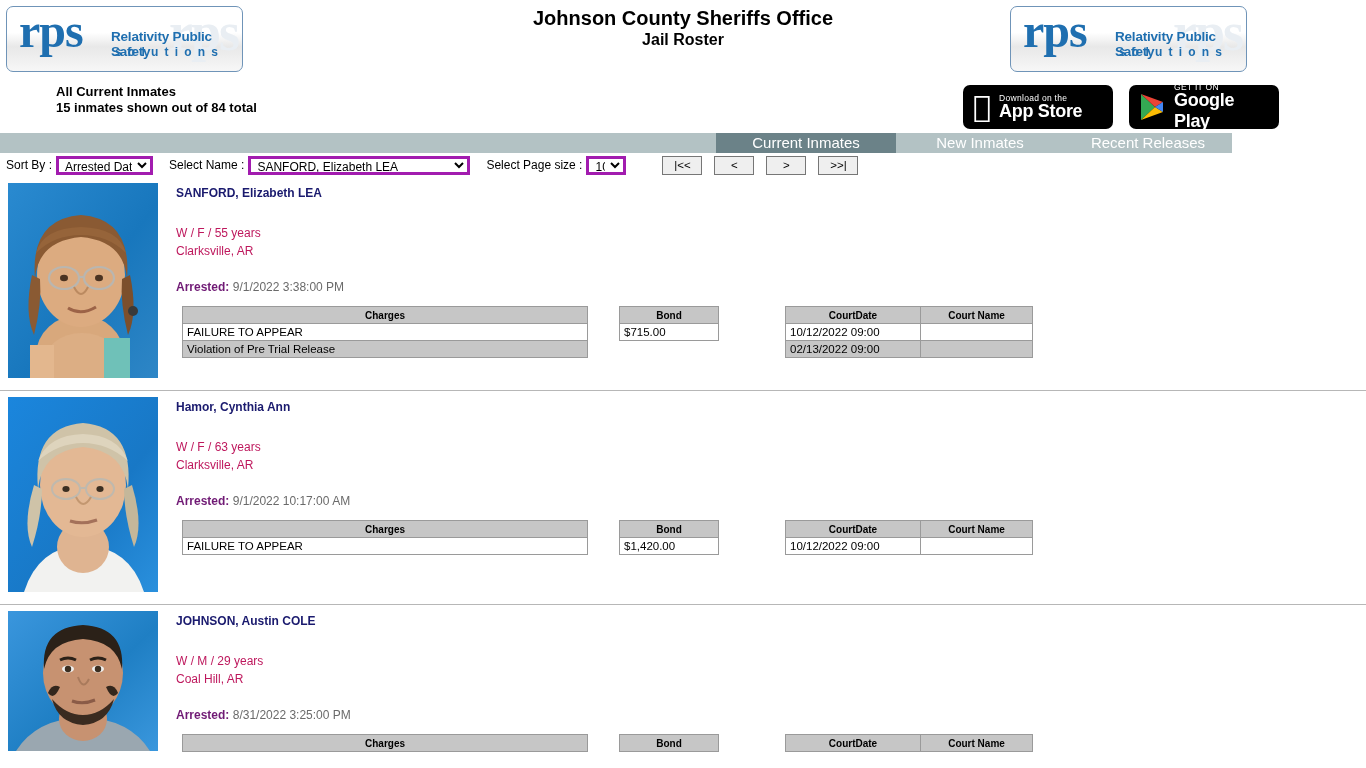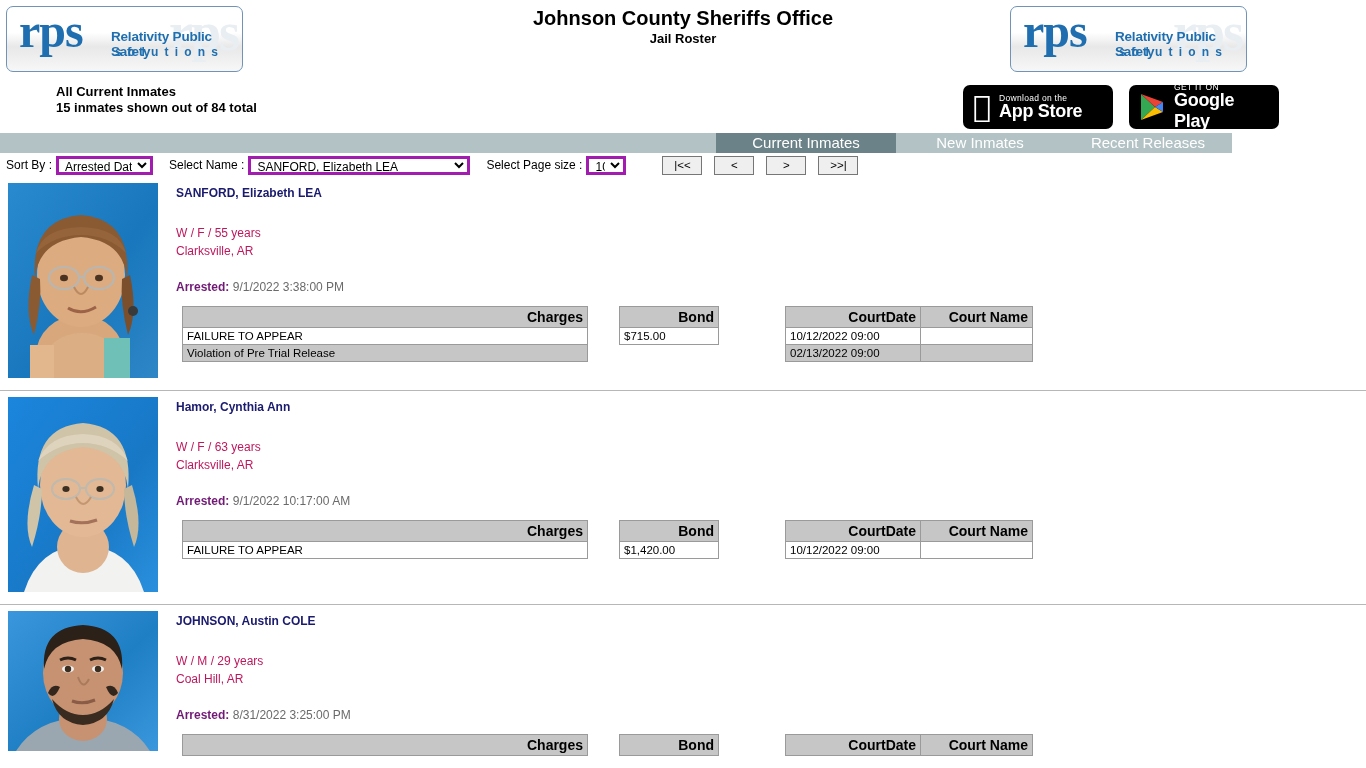--- a/index.html
+++ b/index.html
@@ -52,21 +52,21 @@
   }
 
   .site-title {
     position: absolute; left: 0; right: 0; top: 7px;
     text-align: center;
     font-size: 20px; font-weight: bold; color: #000;
   }
   .site-sub {
     position: absolute; left: 0; right: 0; top: 31px;
     text-align: center;
-    font-size: 13px; font-weight: bold; color: #000;
+    font-size: 16px; font-weight: bold; color: #000;
   }
 
   .summary {
     position: absolute; left: 56px; top: 84px;
     font-size: 13px; font-weight: bold; color: #000;
     line-height: 16px;
   }
 
   
   .badge {
@@ -187,24 +187,24 @@
   table.grid {
     border-collapse: collapse;
     border: 1px solid #9a9a9a;
     font-size: 11.5px;
     color: #000;
     background: #fff;
   }
   table.grid th {
     background: #c6c6c6;
     font-weight: bold;
-    text-align: right;
+    text-align: center;
     padding: 2px 4px;
     border: 1px solid #9a9a9a;
-    font-size: 14px;
+    font-size: 10px;
     height: 17px;
   }
   table.grid td {
     padding: 2px 4px;
     border: 1px solid #9a9a9a;
     height: 17px;
     font-size: 11.5px;
   }
   table.grid tr.alt td { background: #c6c6c6; }
   .t-charges { width: 406px; margin-left: 6px; }

